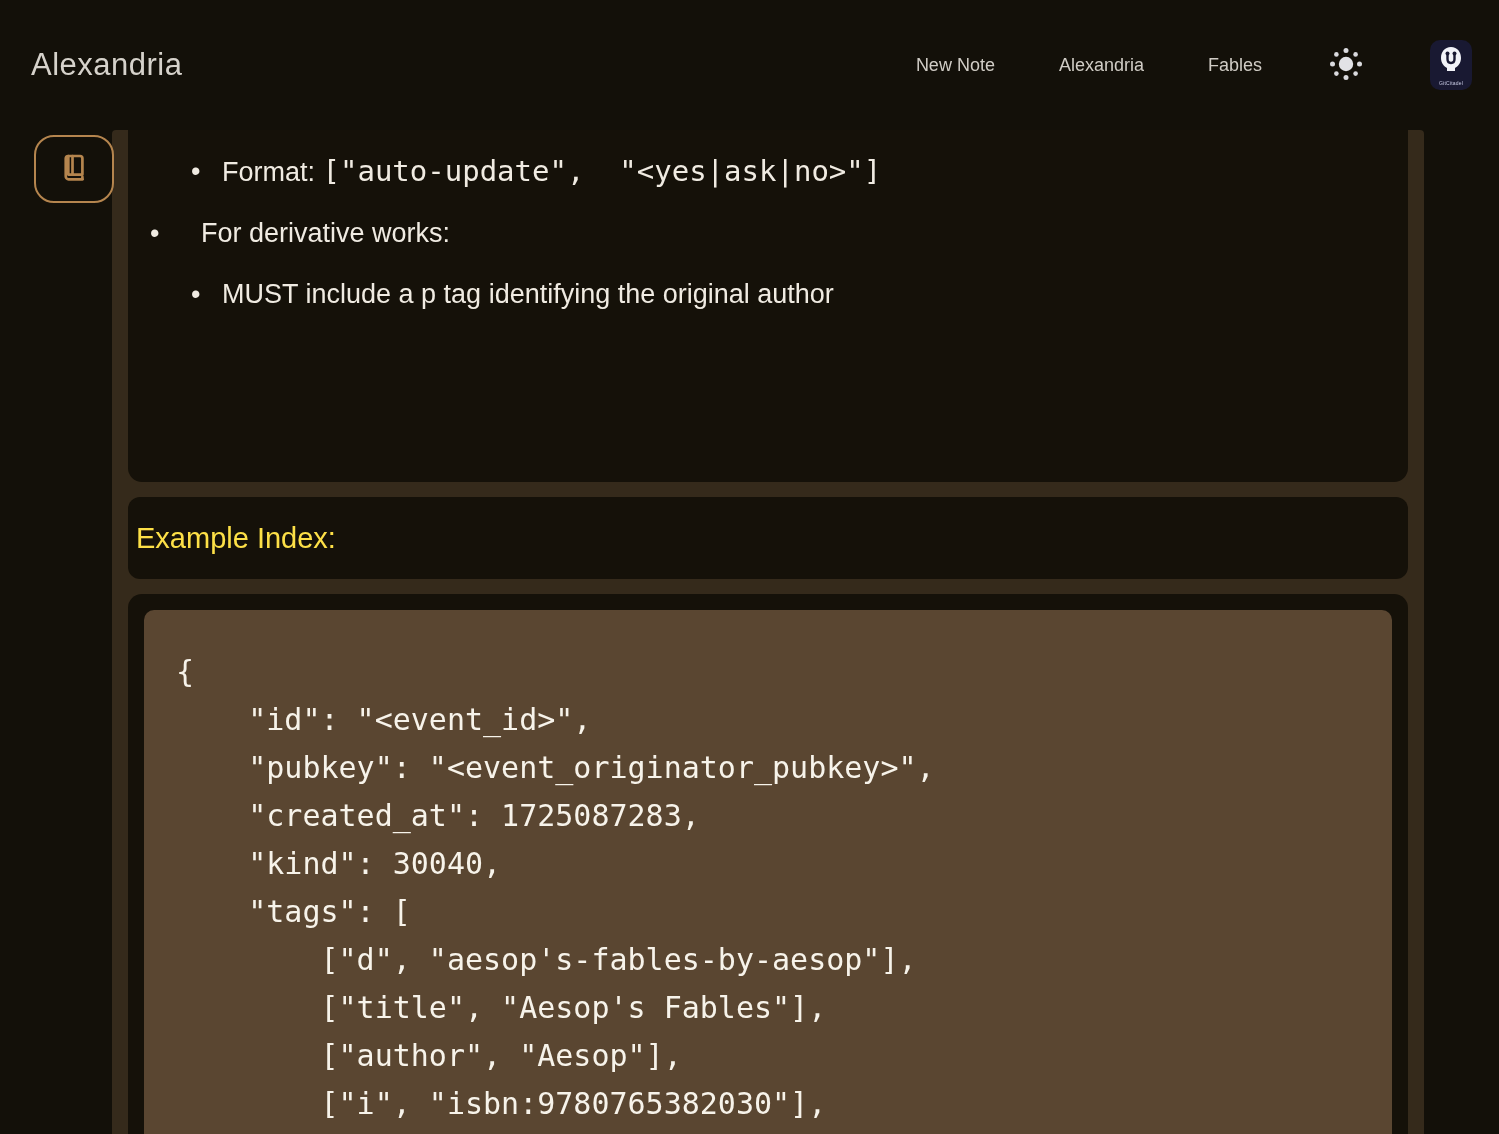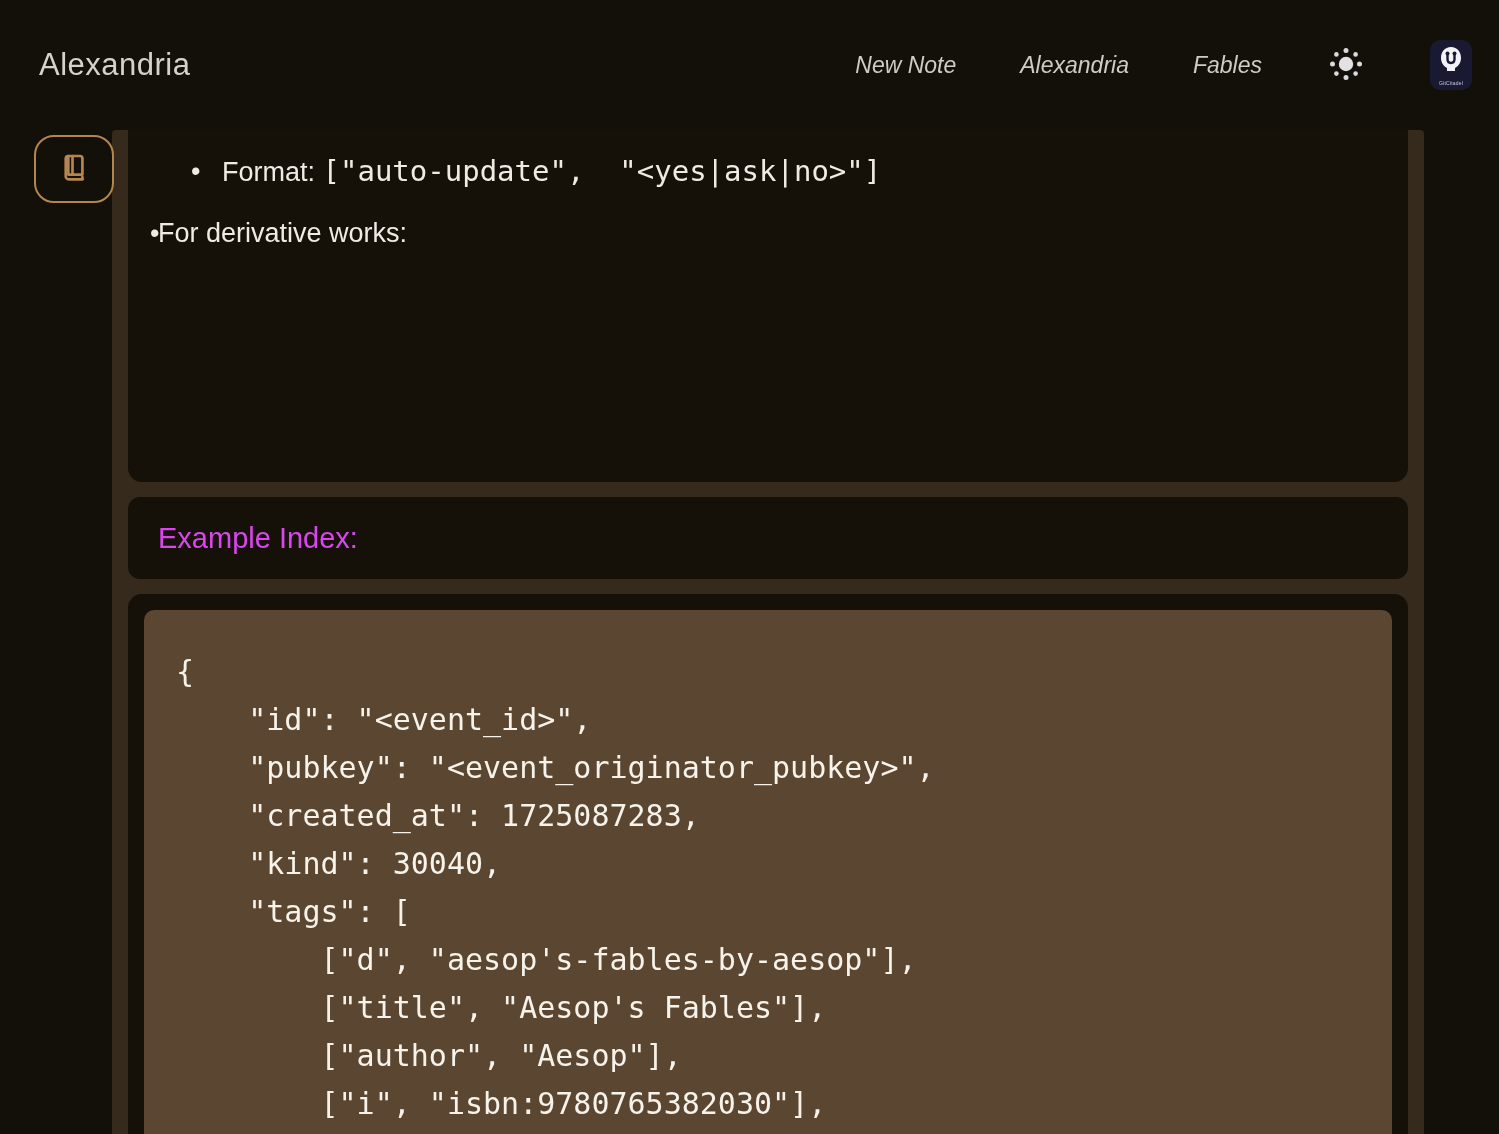--- a/index.html
+++ b/index.html
@@ -19,39 +19,37 @@
     font-family:"Liberation Sans", sans-serif;
     color:var(--text-main);
   }
   
   .app-header{
     height:130px;
     display:flex;
     align-items:center;
     justify-content:space-between;
     padding:0 27px 0 31px;
-    margin-left:8px;
   }
   .brand{
     font-size:31px;
     letter-spacing:.5px;
     color:var(--text-header);
     font-weight:400;
   }
   .main-nav{
     display:flex;
     align-items:center;
     gap:64px;
   }
   .nav-link{
-    font-size:23px;
+    font-size:18px;
     color:#d0ccc5;
     text-decoration:none;
     cursor:pointer;
-    font-style:italic;
   }
   .icon-btn{
     background:none;border:none;cursor:pointer;
     display:flex;align-items:center;justify-content:center;
     width:40px;height:40px;
   }
   .logo-badge{
     width:42px;height:50px;
     background:var(--logo-bg);
     border-radius:10px;
@@ -105,43 +103,43 @@
     padding:24px 40px 0 0;
     overflow:hidden;
   }
   .spec-row{
     position:relative;
     font-size:27px;
     line-height:34px;
     margin-bottom:27px;
     color:var(--text-main);
   }
-  .spec-row.lvl1{padding-left:30px;}
+  .spec-row.lvl1{padding-left:73px;}
   .spec-row.lvl1::before{
     content:"•";
     position:absolute;left:22px;top:0;
   }
   .spec-row.lvl2{padding-left:94px;}
   .spec-row.lvl2::before{
     content:"•";
     position:absolute;left:63px;top:0;
   }
   .inline-code{
     font-family:"DejaVu Sans Mono", monospace;
     font-size:29px;
     white-space:pre;
   }
   .card-heading{
     margin-top:15px;
     height:82px;
     border-radius:12px;
     display:flex;align-items:center;
-    padding-left:30px;
+    padding-left:8px;
     font-size:29px;
-    color:#d946ef;
+    color:#fde047;
   }
   .card-code{
     margin-top:15px;
     border-radius:14px 14px 0 0;
     padding:16px;
     height:560px;
   }
   .code-block{
     background:var(--code-bg);
     border-radius:10px 10px 0 0;
@@ -205,20 +203,21 @@
           <path d="M8.4 19.5 H17.6"></path>
         </svg>
       </span>
     </button>
   </aside>
 
   <main class="content-area">
     <section class="card card-spec">
       <div class="spec-row lvl2"><span>Format: </span><code class="inline-code">["auto-update",  "&lt;yes|ask|no&gt;"]</code></div>
       <div class="spec-row lvl1">For derivative works:</div>
+      <div class="spec-row lvl2">MUST include a p tag identifying the original author</div>
     </section>
 
     <section class="card card-heading">
       <span>Example Index:</span>
     </section>
 
     <section class="card card-code">
       <div class="code-block" id="code-block">
           <div class="code-line">{</div>
           <div class="code-line">    "id": "&lt;event_id&gt;",</div>

